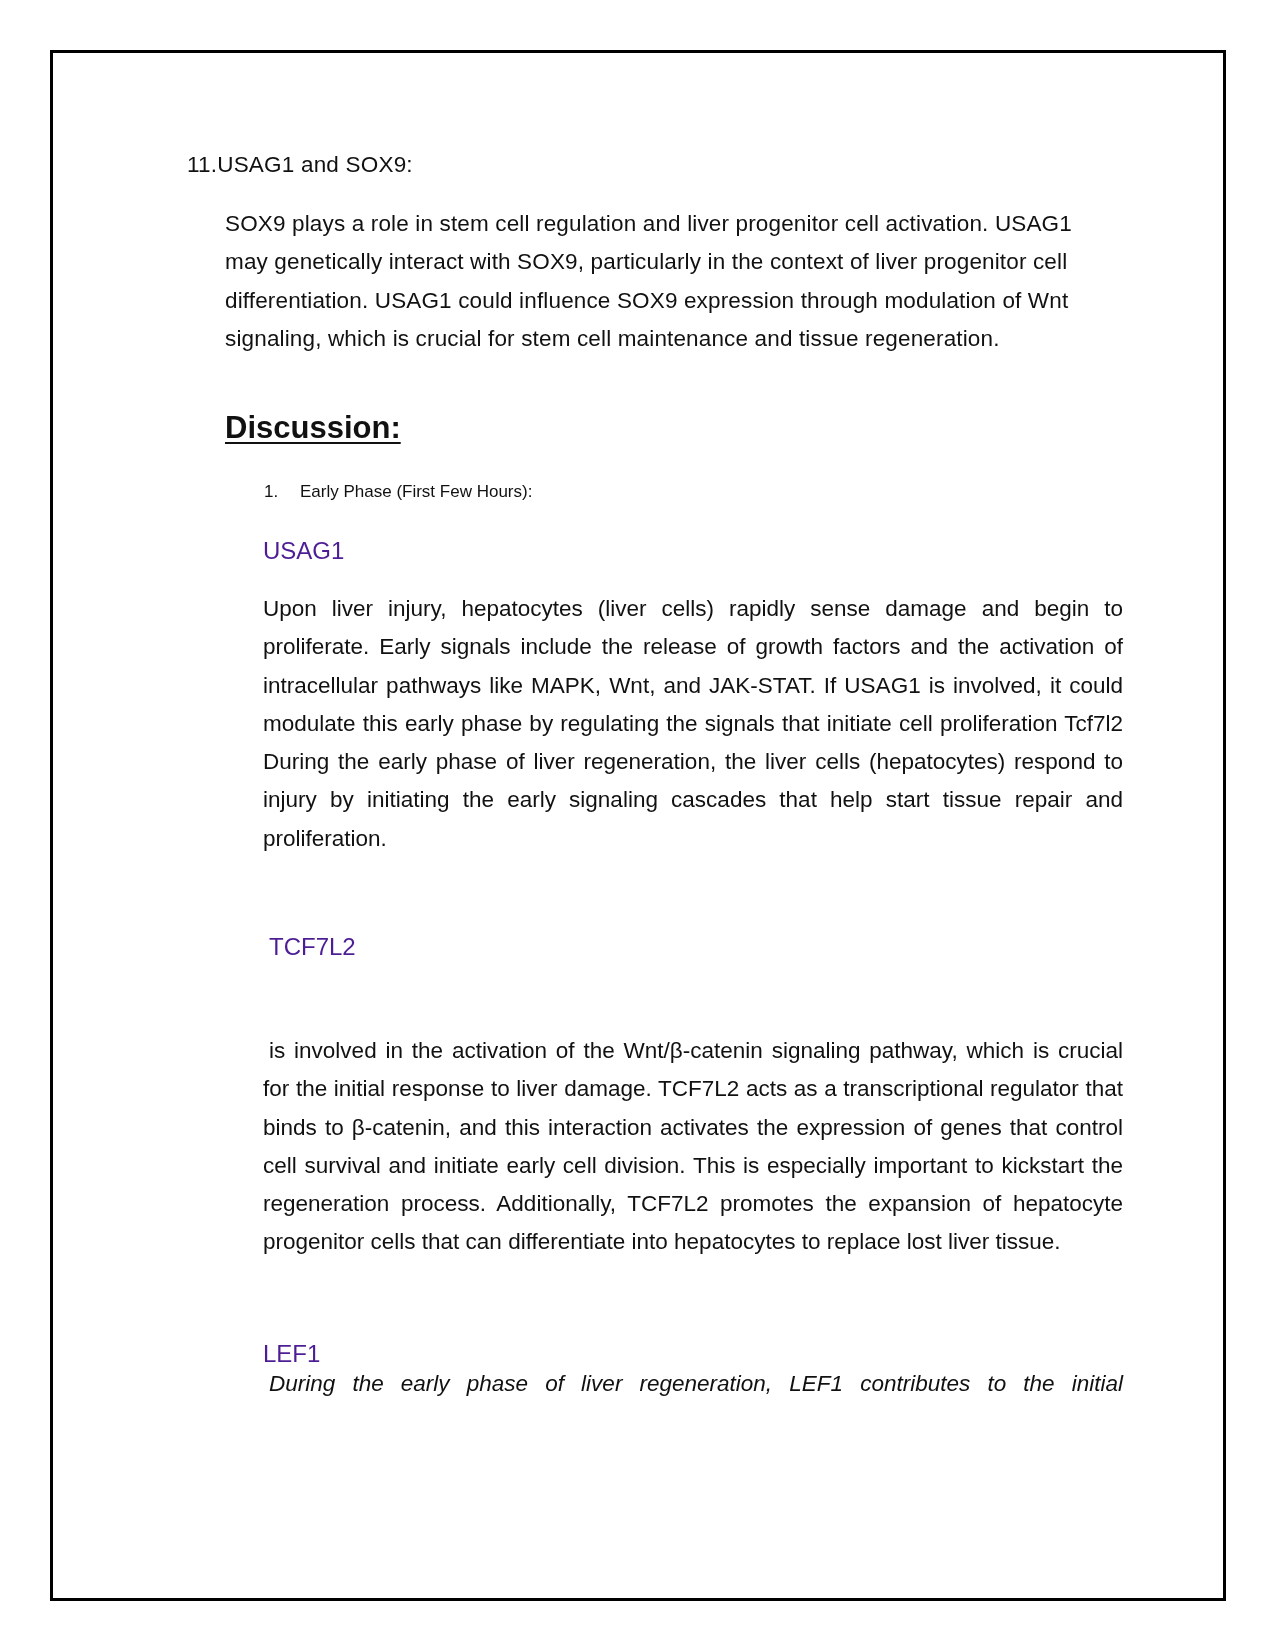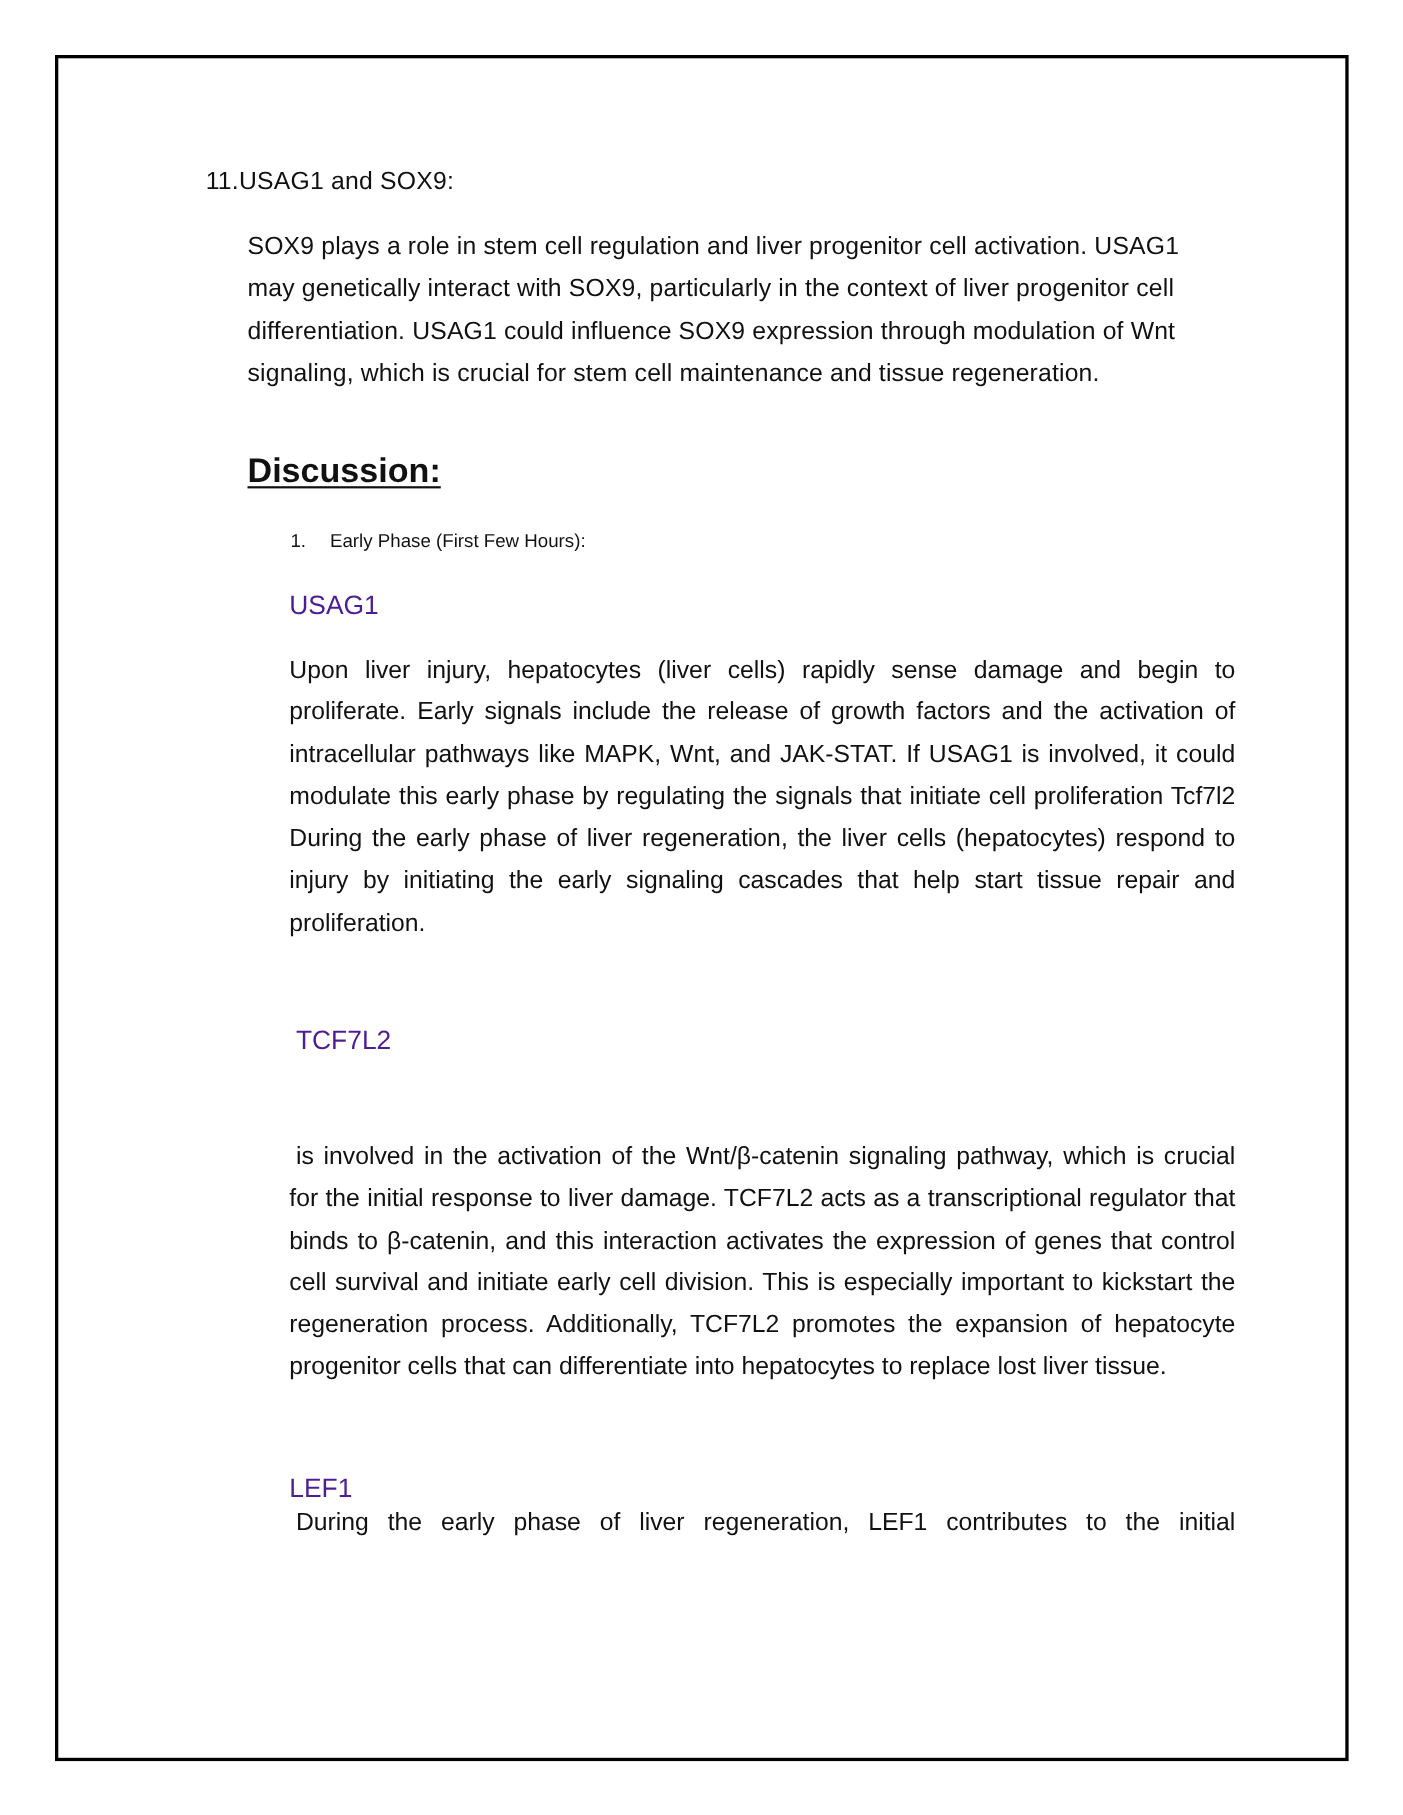--- a/index.html
+++ b/index.html
@@ -15,21 +15,21 @@
                   text-decoration: underline; text-underline-offset: 4px; text-decoration-thickness: 2px; }
     .phase { left: 264px; top: 482px; font-size: 17px; }
     .phase .num { display: inline-block; width: 36px; }
     .gene { color: #4c1d95; font-size: 24px; }
     .g-usag1 { left: 263px; top: 537px; }
     .g-tcf7l2 { left: 269px; top: 933px; }
     .g-lef1 { left: 263px; top: 1312px; margin-top: 28px; }
     .justify { text-align: justify; text-align-last: left; width: 860px; }
     .p-usag1 { left: 263px; top: 590px; }
     .p-tcf7l2 { left: 263px; top: 1032px; }
-    .p-lef1 { left: 263px; top: 1365px; }
+    .p-lef1 { left: 263px; top: 1365px; font-style: italic; }
     .p-lef1 .line { display: block; text-align: justify; text-align-last: justify; }
     .p-lef1 .line.first { text-indent: 6px; }
     .p-tcf7l2 { text-indent: 6px; }
   </style>
 </head>
 <body>
 
 <div class="page-border"></div>
 
 <div class="abs title">11.USAG1 and SOX9:</div>

